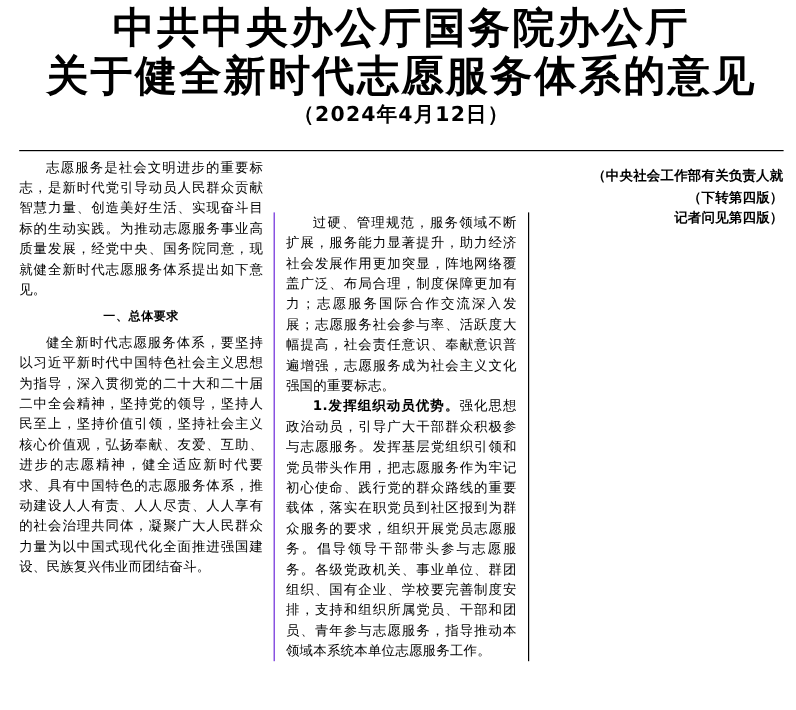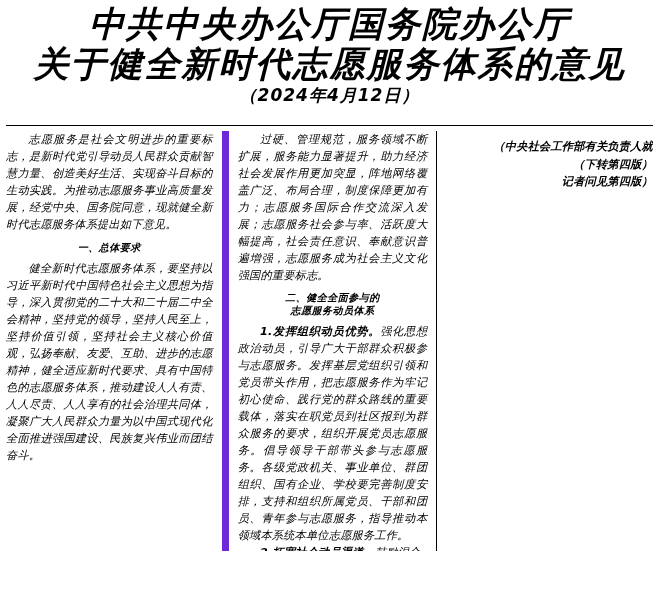--- a/index.html
+++ b/index.html
@@ -12,22 +12,21 @@
     height: 592px;
     overflow: hidden;
     font-family: "DejaVu Sans", "Liberation Sans", sans-serif;
     color: #000000;
   }
   .page {
     position: relative;
     width: 663px;
     height: 416px;
     box-sizing: border-box;
-    padding: 6px 10px 4px 6px;
-    font-style: italic;
+    padding: 6px 10px 4px 16px;
   }
   
   .headline {
     text-align: center;
     font-weight: bold;
     letter-spacing: 1px;
     line-height: 1.08;
   }
   .headline .line1 {
     font-size: 35px;
@@ -64,21 +63,21 @@
     width: 33.33%;
     box-sizing: border-box;
     font-size: 11.2px;
     line-height: 1.52;
     text-align: justify;
     text-justify: inter-ideograph;
     letter-spacing: 0.2px;
     overflow: hidden;
   }
   .col.c1 { padding-right: 9px; }
-  .col.c2 { padding: 0 9px; border-left: 7px solid #6d28d9; border-right: 1px solid #000; }
+  .col.c2 { padding: 0 9px; border-left: 1px solid #6d28d9; border-right: 1px solid #000; margin-top: 46px; }
   .col.c3 { padding-left: 9px; }
   p {
     margin: 0 0 0 0;
     text-indent: 2em;
   }
   h2.sec {
     text-align: center;
     font-size: 10px;
     font-weight: bold;
     margin: 8px 0 6px 0;
@@ -113,24 +112,20 @@
   <div class="columns">
 
     <div class="col c1">
       <p>志愿服务是社会文明进步的重要标志，是新时代党引导动员人民群众贡献智慧力量、创造美好生活、实现奋斗目标的生动实践。为推动志愿服务事业高质量发展，经党中央、国务院同意，现就健全新时代志愿服务体系提出如下意见。</p>
       <h2 class="sec">一、总体要求</h2>
       <p>健全新时代志愿服务体系，要坚持以习近平新时代中国特色社会主义思想为指导，深入贯彻党的二十大和二十届二中全会精神，坚持党的领导，坚持人民至上，坚持价值引领，坚持社会主义核心价值观，弘扬奉献、友爱、互助、进步的志愿精神，健全适应新时代要求、具有中国特色的志愿服务体系，推动建设人人有责、人人尽责、人人享有的社会治理共同体，凝聚广大人民群众力量为以中国式现代化全面推进强国建设、民族复兴伟业而团结奋斗。</p>
     </div>
 
     <div class="col c2">
       <p>过硬、管理规范，服务领域不断扩展，服务能力显著提升，助力经济社会发展作用更加突显，阵地网络覆盖广泛、布局合理，制度保障更加有力；志愿服务国际合作交流深入发展；志愿服务社会参与率、活跃度大幅提高，社会责任意识、奉献意识普遍增强，志愿服务成为社会主义文化强国的重要标志。</p>
-      <h2 class="sec two-line">
-        <span>二、健全全面参与的</span><br>
-        <span>志愿服务动员体系</span>
-      </h2>
       <p><b>1.发挥组织动员优势。</b><span>强化思想政治动员，引导广大干部群众积极参与志愿服务。发挥基层党组织引领和党员带头作用，把志愿服务作为牢记初心使命、践行党的群众路线的重要载体，落实在职党员到社区报到为群众服务的要求，组织开展党员志愿服务。倡导领导干部带头参与志愿服务。各级党政机关、事业单位、群团组织、国有企业、学校要完善制度安排，支持和组织所属党员、干部和团员、青年参与志愿服务，指导推动本领域本系统本单位志愿服务工作。</span></p>
       <p><b>2.拓宽社会动员渠道。</b><span>鼓励混合</span></p>
     </div>
 
     <div class="col c3">
       <div class="tail">
         <div>（中央社会工作部有关负责人就</div>
         <div>（下转第四版）</div>
         <div>记者问见第四版）</div>
       </div>

